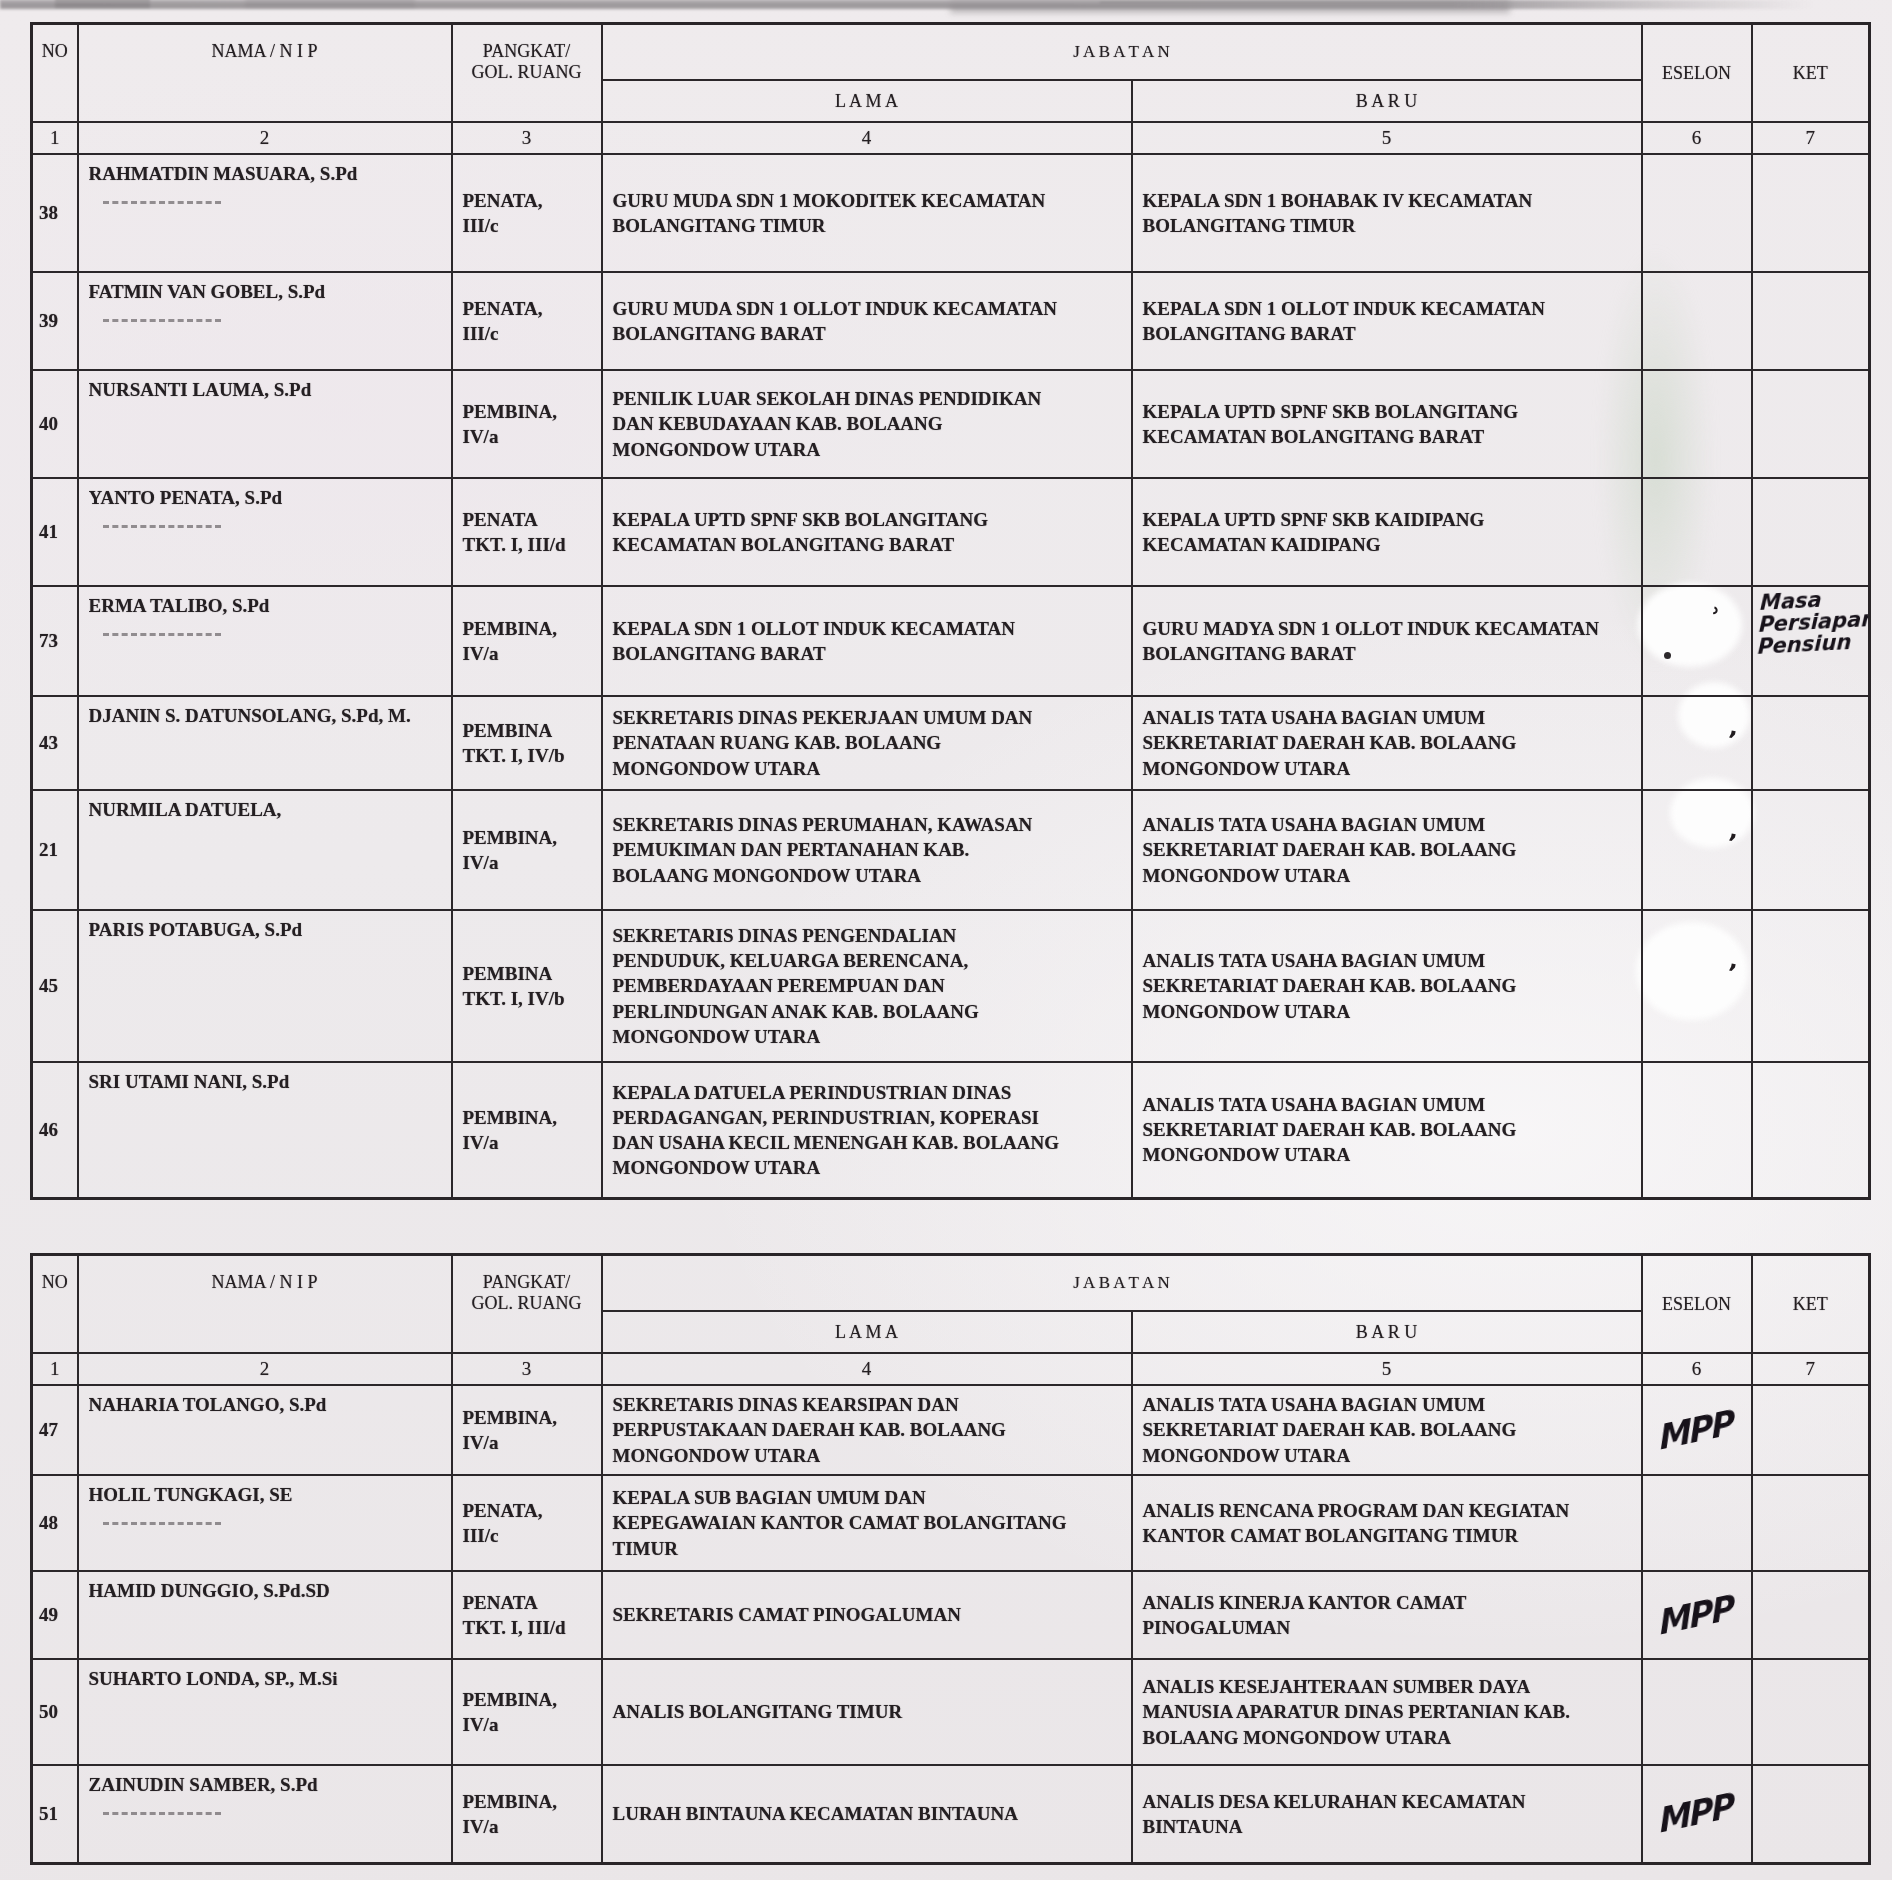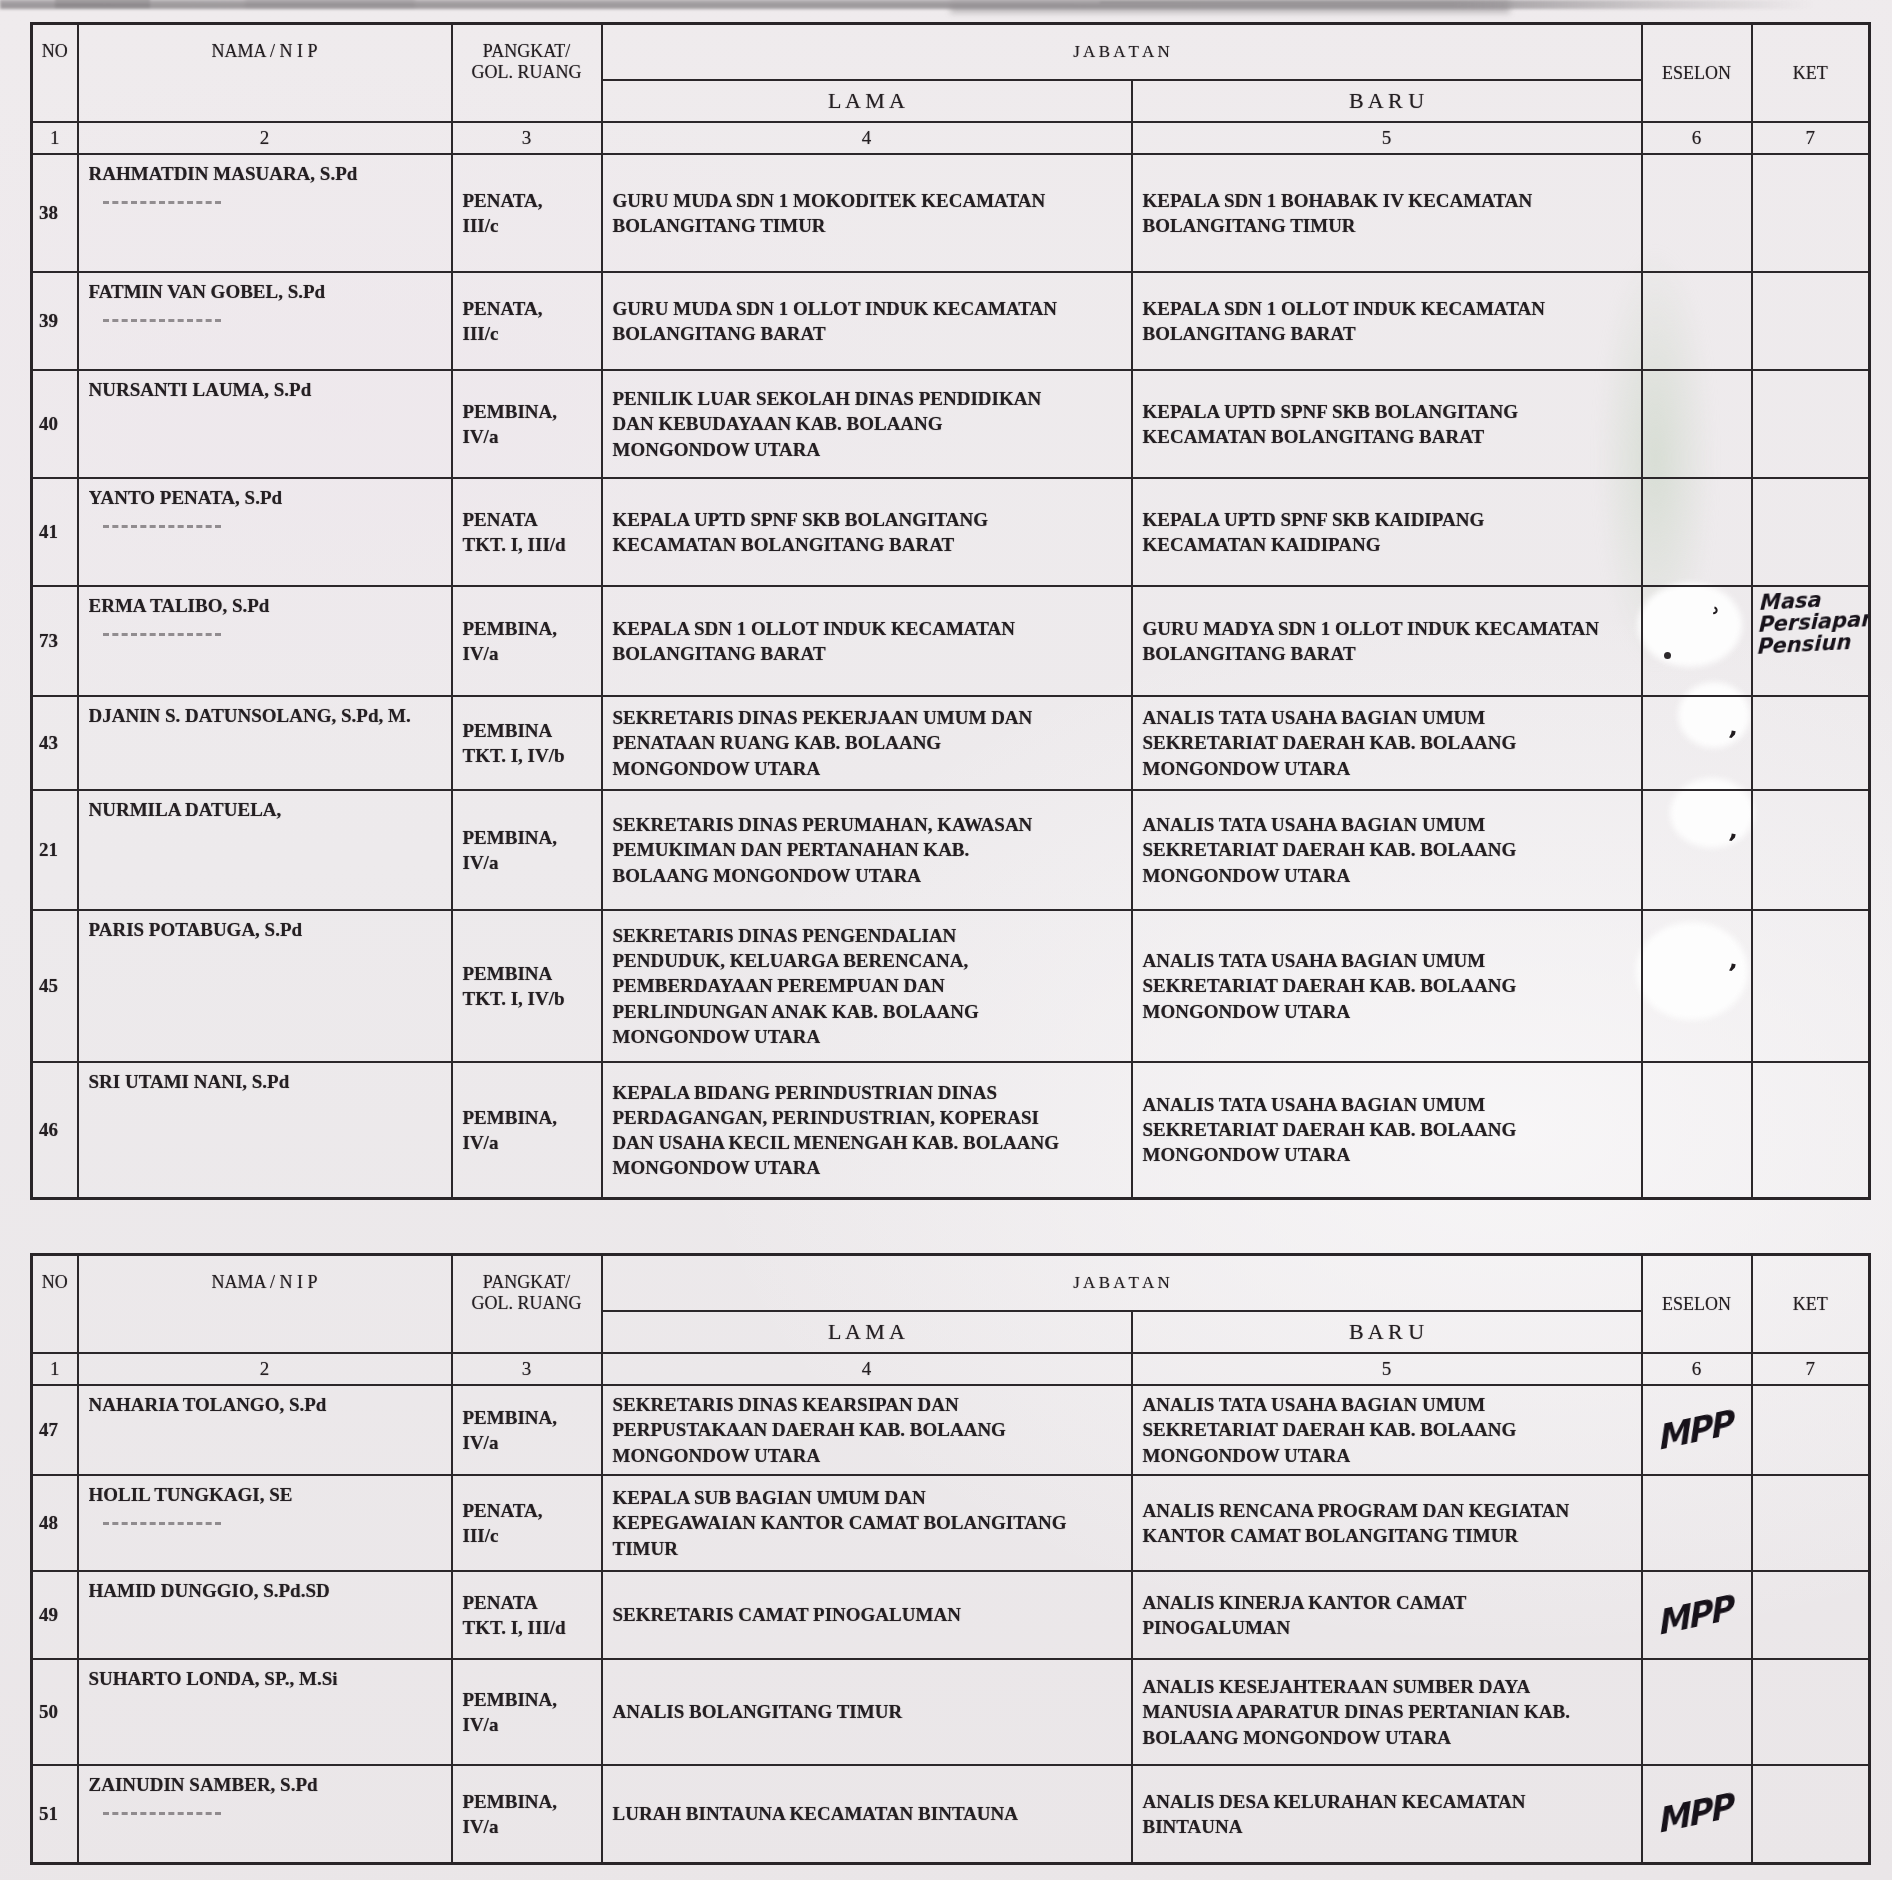--- a/index.html
+++ b/index.html
@@ -33,21 +33,21 @@
             background:transparent;}
   .t1{top:22px;}
   .t2{top:1253px;}
   .tbl th,.tbl td{border:2.6px solid #2b272a;color:#241f22;
         text-shadow:0 0 1px rgba(36,30,33,.55);overflow:hidden;}
   .tbl{border:3.5px solid #292528;}
   th{font-weight:normal;text-align:center;}
   .h-main th{height:52px;font-size:18px;vertical-align:middle;}
   .h-main th.rs{vertical-align:top;padding-top:16px;}
   .h-main th.c-jabatan{font-size:17px;}
-  .h-sub th{height:38px;font-size:22px;vertical-align:middle;}
+  .h-sub th{height:38px;font-size:18px;vertical-align:middle;}
   .h-num th{height:28px;font-size:19px;vertical-align:middle;}
   td{font-size:19px;font-weight:bold;vertical-align:middle;}
   td.no{text-align:left;padding-left:6px;font-size:19px;}
   td.nama{text-align:left;vertical-align:top;padding:8px 4px 8px 10px;}
   td.nama .nm{white-space:nowrap;overflow:hidden;}
   .nip-dashes{width:118px;height:0;border-bottom:3.5px dashed rgba(70,64,68,.55);
               margin:16px 0 0 14px;filter:blur(.4px);}
   td.pangkat,td.lama,td.baru{text-align:left;white-space:pre-line;line-height:1.32;padding:2px 10px;}
   td.eselon,td.ket{position:relative;text-align:center;}
   
@@ -254,21 +254,21 @@
           </td>
           <td class="ket"></td>
         </tr>
         <tr style="height: 136px;">
           <td class="no">46</td>
           <td class="nama">
             <div class="nm">SRI UTAMI NANI, S.Pd</div>
           </td>
           <td class="pangkat">PEMBINA,
 IV/a</td>
-          <td class="lama">KEPALA BIDANG PERINDUSTRIAN DINAS
+          <td class="lama">KEPALA DATUELA PERINDUSTRIAN DINAS
 PERDAGANGAN, PERINDUSTRIAN, KOPERASI
 DAN USAHA KECIL MENENGAH KAB. BOLAANG
 MONGONDOW UTARA</td>
           <td class="baru">ANALIS TATA USAHA BAGIAN UMUM
 SEKRETARIAT DAERAH KAB. BOLAANG
 MONGONDOW UTARA</td>
           <td class="eselon"></td>
           <td class="ket"></td>
         </tr>
       </tbody>

